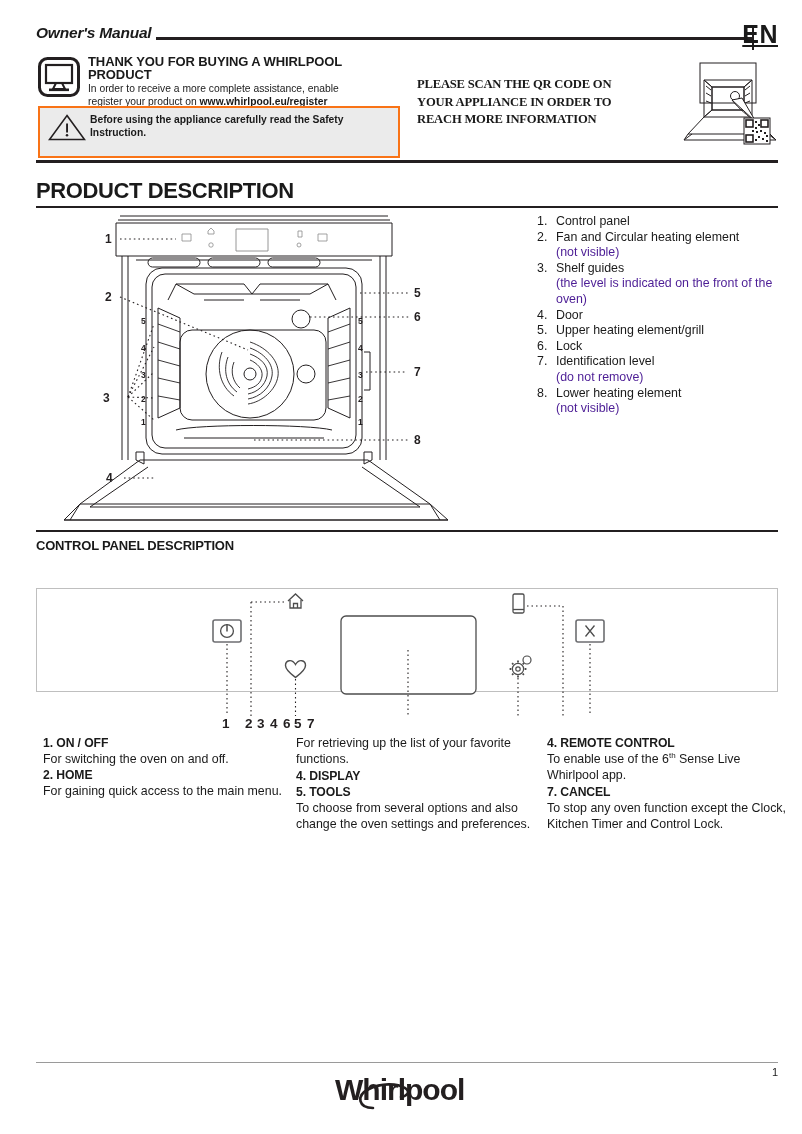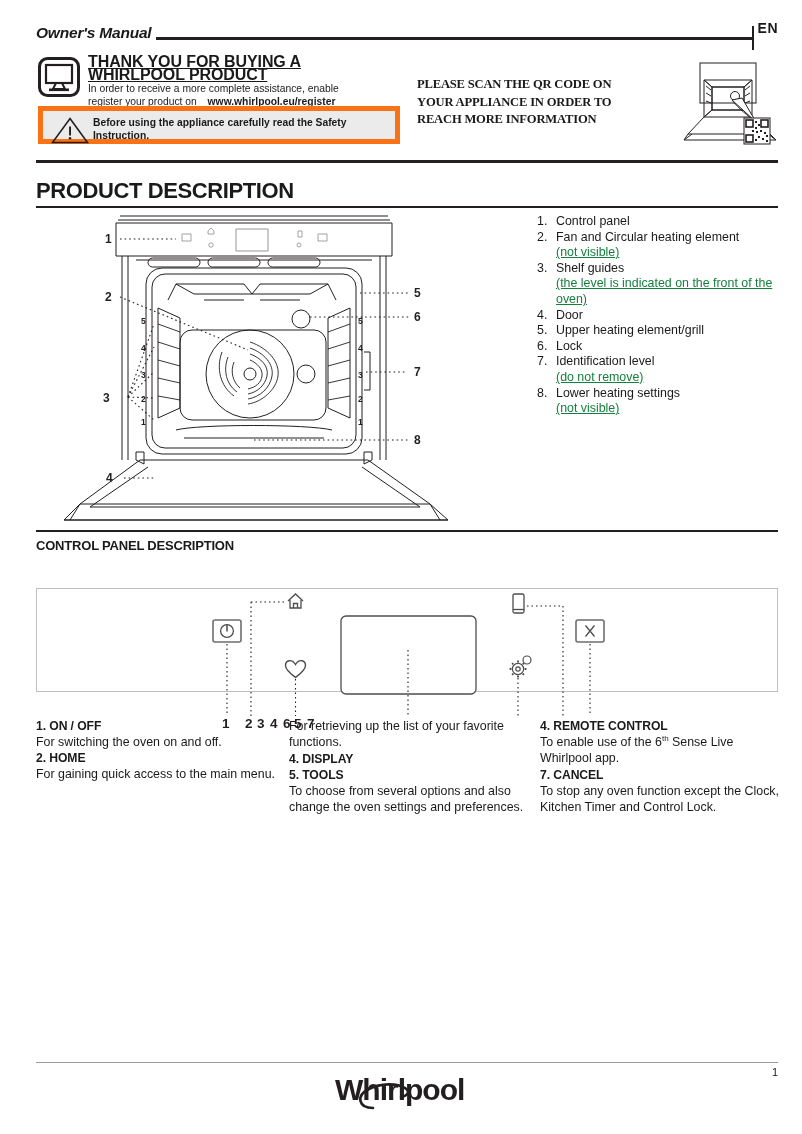--- a/index.html
+++ b/index.html
@@ -43,56 +43,56 @@
   }
   .hdr-tick {
     position: absolute;
     left: 716px; top: 2px;
     width: 2px; height: 24px;
     background: #231f20;
   }
   .hdr-lang {
     position: absolute;
     right: 0; top: -4px;
-    font-size: 14px;
+    font-size: 25px;
     font-weight: bold;
     letter-spacing: 0.5px;
+    text-decoration: underline;
   }
 
   
   .ty-icon {
     position: absolute;
     left: 38px; top: 57px;
     width: 42px; height: 40px;
   }
   .ty-text {
     position: absolute;
     left: 88px; top: 55px;
     width: 300px;
   }
   .ty-head {
-    font-size: 16px;
+    font-size: 13px;
     font-weight: bold;
     letter-spacing: -0.1px;
     line-height: 13px;
-    text-decoration: underline;
   }
   .ty-body {
     font-size: 10.3px;
     line-height: 13.2px;
     margin-top: 1px;
   }
-  .ty-body b { font-weight: bold; margin-left: 8px; }
+  .ty-body b { font-weight: bold; }
 
   .warn-box {
     position: absolute;
     left: 38px; top: 106px;
-    width: 362px; height: 38px;
+    width: 362px; height: 52px;
     background: #ebebeb;
-    border: 5px solid #f97316;
+    border: 2px solid #f97316;
     box-sizing: border-box;
   }
   .warn-tri {
     position: absolute;
     left: 8px; top: 6px;
     width: 38px; height: 27px;
   }
   .warn-text {
     position: absolute;
     left: 50px; top: 6px;
@@ -158,43 +158,43 @@
     font-size: 12.4px;
     line-height: 15.6px;
   }
   .part-num {
     width: 19px;
     flex: 0 0 19px;
     text-align: left;
   }
   .part-main { flex: 1; }
   .part-sub {
-    color: #15803d;
-    text-decoration: underline;
+    color: #4c1d95;
   }
 
   
   .cp-box {
     position: absolute;
     left: 36px; top: 588px;
     width: 742px; height: 104px;
     border: 1px solid #bfbfbf;
     box-sizing: border-box;
     background: #fff;
   }
   .cp-svg {
     position: absolute;
     left: 36px; top: 588px;
     width: 742px; height: 145px;
   }
 
   
   .desc-col {
     position: absolute;
-    top: 718px;
+    top: 735px;
+    margin-left: 7px;
   }
   #desc-col-1 { left: 36px; width: 242px; }
   #desc-col-2 { left: 289px; width: 242px; }
   #desc-col-3 { left: 540px; width: 248px; }
 
   .desc-head {
     font-size: 12.2px;
     font-weight: bold;
     line-height: 16px;
     letter-spacing: -0.1px;
@@ -469,21 +469,21 @@
     <div class="part-row">
       <span class="part-num">6.</span>
       <span class="part-main"><span>Lock</span></span>
     </div>
     <div class="part-row">
       <span class="part-num">7.</span>
       <span class="part-main"><span>Identification level</span><br><span class="part-sub">(do not remove)</span></span>
     </div>
     <div class="part-row">
       <span class="part-num">8.</span>
-      <span class="part-main"><span>Lower heating settings</span><br><span class="part-sub">(not visible)</span></span>
+      <span class="part-main"><span>Lower heating element</span><br><span class="part-sub">(not visible)</span></span>
     </div>
   </div>
 
   <div class="rule-thick" style="left:36px; top:530px; width:742px; height:2px;"></div>
 
   <div class="sec-title" id="cpd-title">CONTROL PANEL DESCRIPTION</div>
 
   <div class="cp-box"></div>
 
   <div class="cp-svg">

